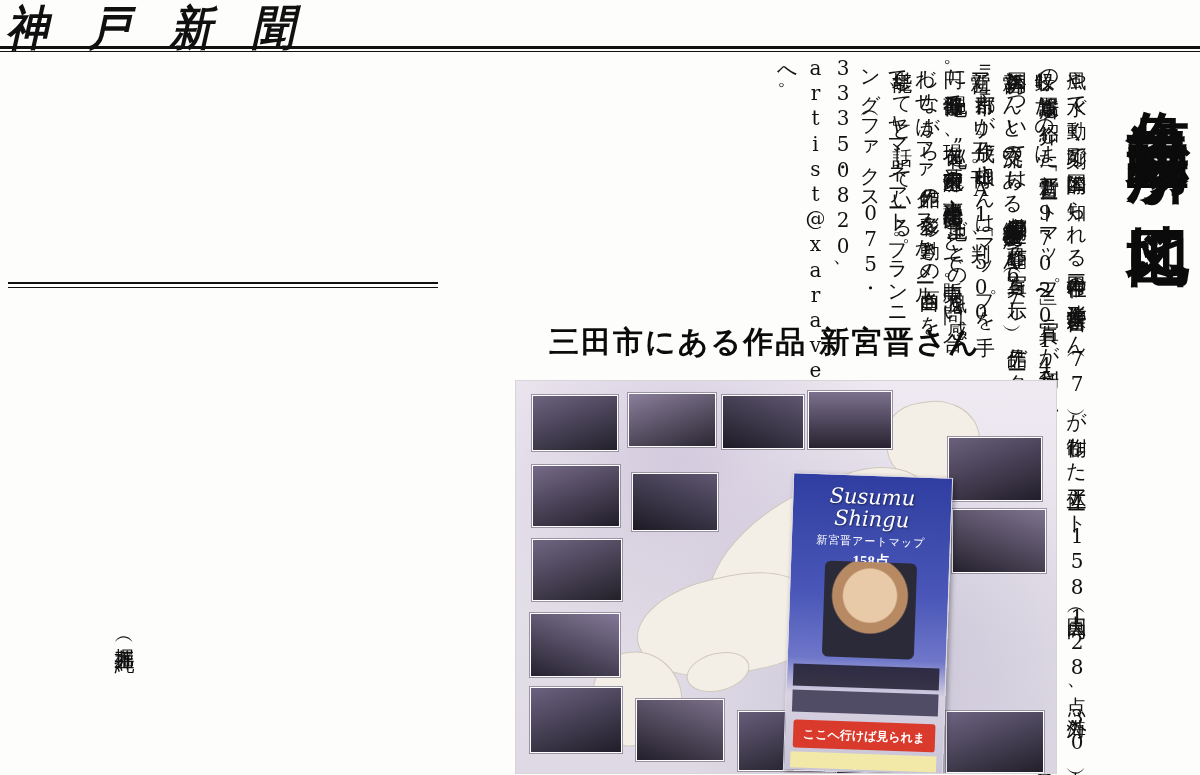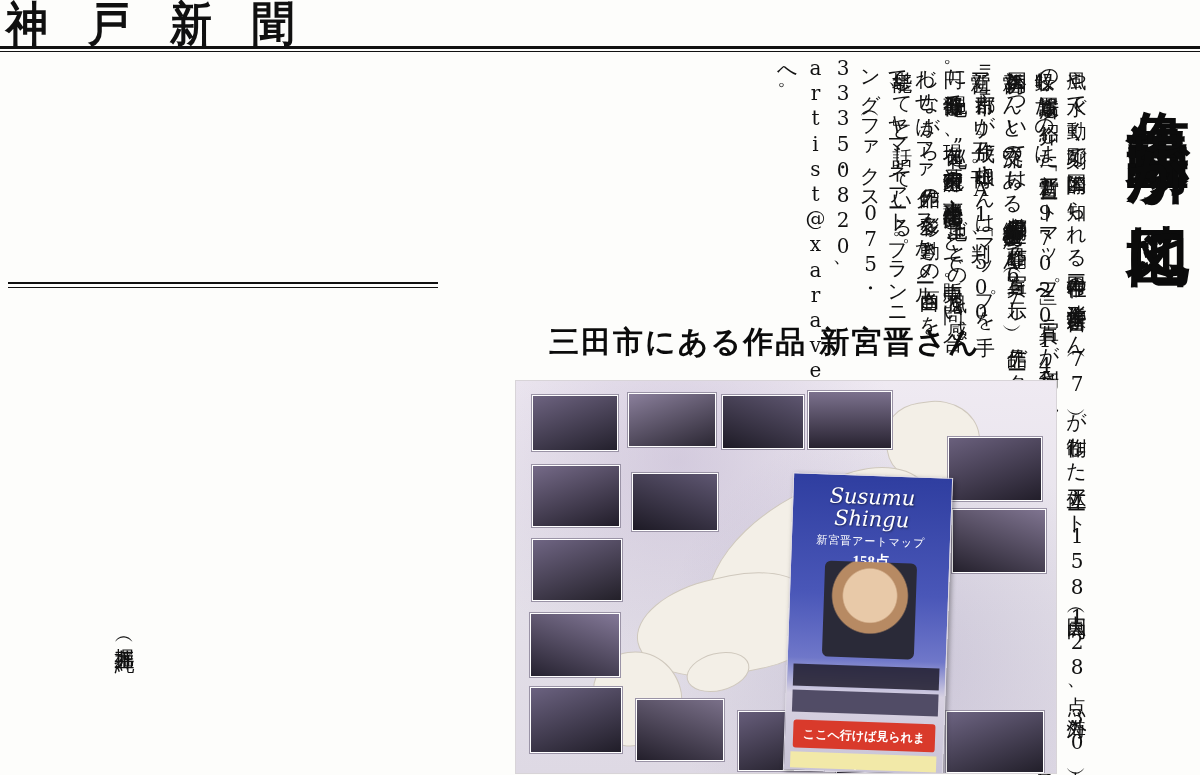--- a/index.html
+++ b/index.html
@@ -21,21 +21,22 @@
     background: #fdfdfb;
   }
 
   
   .masthead {
     position: absolute;
     top: 0; left: 0;
     width: 958px;
     height: 48px;
     display: flex;
-    align-items: center;
+    align-items: flex-start;
+    font-style: italic;
   }
   .masthead-title {
     font-family: "DejaVu Serif", serif;
     font-weight: 700;
     font-size: 42px;
     letter-spacing: 40px;
     padding-left: 6px;
     color: #101010;
     white-space: nowrap;
     transform: scaleY(1.12);

